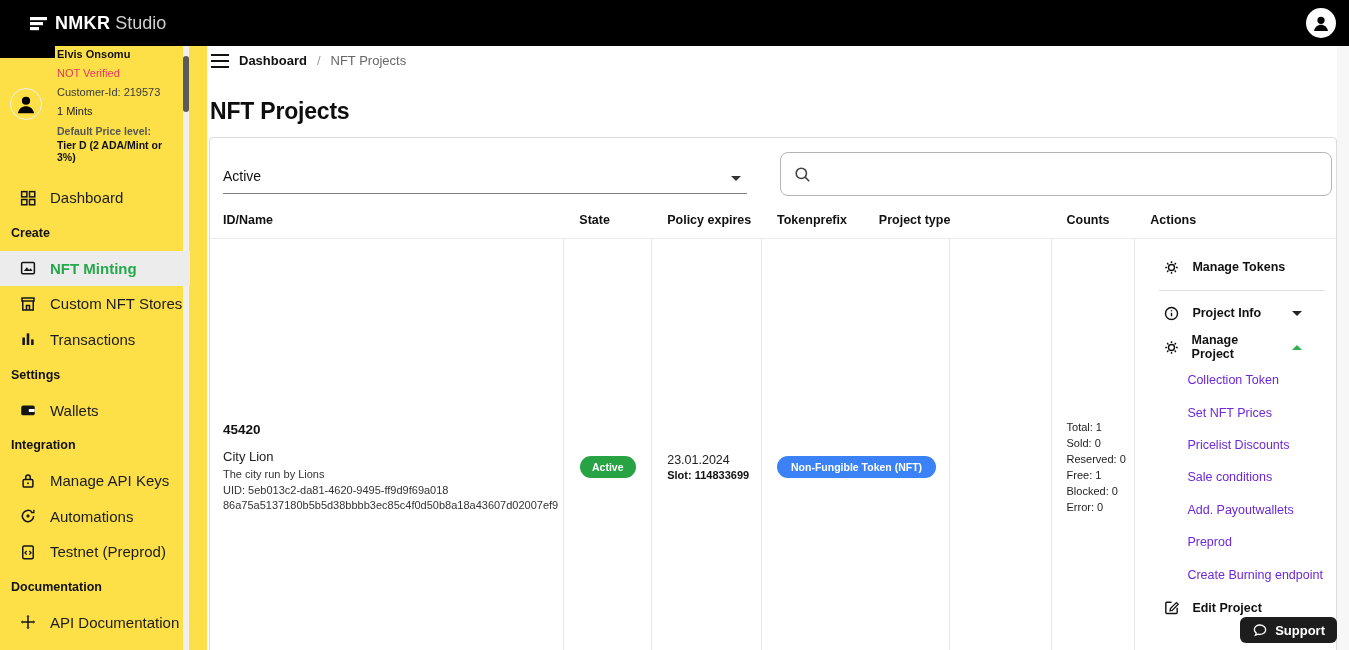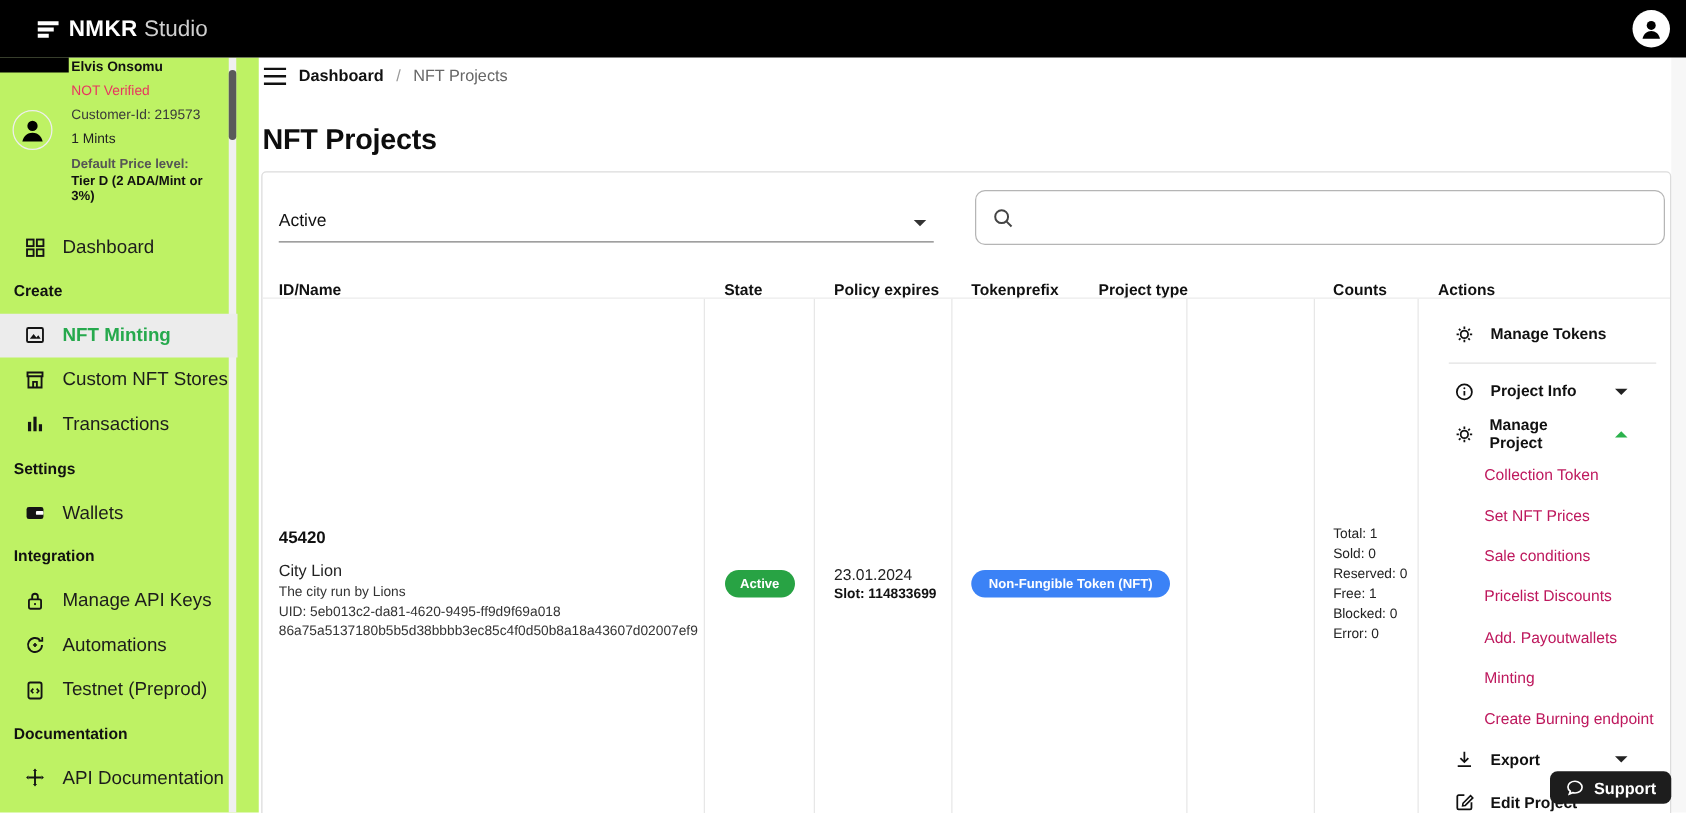--- a/index.html
+++ b/index.html
@@ -11,21 +11,21 @@
   .topbar { position:absolute; left:0; top:0; width:1349px; height:46px; background:#000;
     display:flex; align-items:center; padding-left:30px; z-index:30; }
   .brand { display:flex; align-items:center; gap:8px; }
   .brand-primary { color:#fff; font-weight:800; font-size:18px; letter-spacing:.3px; }
   .brand-secondary { color:#cfcfcf; font-weight:300; font-size:18px;text-align:right; }
   .topbar-avatar { position:absolute; right:13px; top:8px; width:30px; height:30px;
     border-radius:50%; background:#fff; display:flex; align-items:center; justify-content:center; cursor:pointer; }
   .black-notch { position:absolute; left:0; top:46px; width:55px; height:12px; background:#000; z-index:29; }
 
   
-  .sidebar { position:absolute; left:0; top:46px; width:207px; bottom:0; background:#bef264; z-index:20; }
+  .sidebar { position:absolute; left:0; top:46px; width:207px; bottom:0; background:#fde047; z-index:20; }
   .side-scroll-track { position:absolute; left:183px; top:0; bottom:0; width:6px; background:#f0f0f0; }
   .side-scroll-thumb { position:absolute; left:183px; top:10px; width:6px; height:56px; background:#5a5a5a; border-radius:3px; }
   .user-block { position:absolute; left:0; top:0; width:183px; }
   .user-avatar { position:absolute; left:10px; top:42px; width:32px; height:32px; border-radius:50%;
     border:1px solid #eee; display:flex; align-items:center; justify-content:center; }
   .user-lines { position:absolute; left:57px; top:1px; width:126px; }
   .u-name { font-size:11px; font-weight:700; color:#111; margin-top:1px; }
   .u-verify { font-size:11px; color:#e8365f; margin-top:7px; }
   .u-cid { font-size:11px; color:#3a3a3a; margin-top:7px; }
   .u-mints { font-size:11px; color:#222; margin-top:7px; }
@@ -55,21 +55,21 @@
 
   .filter-select { position:absolute; left:13px; top:14px; width:524px; height:42px;
     border-bottom:1px solid #808080; display:flex; align-items:flex-end; padding:0 6px 9px 0; cursor:pointer; }
   .filter-select .val { font-size:14px; color:#111; }
   .caret-down { width:0; height:0; border-left:5px solid transparent; border-right:5px solid transparent;
     border-top:5px solid #333; margin-left:auto; margin-bottom:3px; }
   .searchbox { position:absolute; left:570px; top:14px; width:552px; height:44px;
     border:1px solid #b5b5b5; border-radius:8px; display:flex; align-items:center; padding:0 12px; gap:8px; background:#fff; }
   .searchbox input { border:none; outline:none; flex:1; font-size:14px; font-family:inherit; background:transparent; }
 
-  .thead { position:absolute; left:0; right:0; top:75px; height:37px; display:flex;justify-content:center; }
+  .thead { position:absolute; left:0; right:0; top:63px; height:37px; display:flex;justify-content:center; }
   .th { font-size:12.5px; font-weight:700; color:#111; padding:12px 0 0 15px; }
   .c0{width:355px;} .c1{width:88px;} .c2{width:110px;} .c3{width:188px;}
   .c4{width:102px;} .c5{width:84px;} .c6{width:201px;}
   .th.c0{ padding-left:13px; }
 
   .trow { position:absolute; left:0; right:0; top:100px; height:456px; display:flex; border-top:1px solid #ececec; }
   .td { height:100%; }
   .td.bordered { border-right:1px solid #e7e7e7; }
   .cell-center { display:flex; flex-direction:column; justify-content:center; }
   .cell-hcenter { align-items:center; }
@@ -94,21 +94,21 @@
   .countcell { padding-left:15px; }
   .count-line { font-size:11px; color:#222; line-height:16px; }
 
   
   .actions { padding-top:10px; }
   .a-item { height:36px; display:flex; align-items:center; gap:12px; padding-left:27px;
     font-size:12.5px; font-weight:700; color:#111; cursor:pointer; position:relative; }
   .a-item.h34 { height:34px; }
   .a-divider { height:1px; background:#e2e2e2; margin:5px 11px 5px 24px; }
   .a-sub { height:32.4px; display:flex; align-items:center; padding-left:52px;
-    font-size:12.5px; color:#be185d; cursor:pointer; }
+    font-size:12.5px; color:#6d28d9; cursor:pointer; }
   .a-caret { width:0; height:0; border-left:5px solid transparent; border-right:5px solid transparent;
     border-top:5px solid #222; margin-left:auto; margin-right:34px; }
   .a-caret.up { border-top:none; border-bottom:5px solid #2bb24c; }
   .a-item .aicon { width:18px; display:flex; justify-content:center; }
 
   .support-btn { position:absolute; right:12px; bottom:7px; height:26px; background:#1d1d1d;
     border-radius:6px; display:flex; align-items:center; gap:7px; padding:0 12px; cursor:pointer; z-index:40; }
   .support-btn span { color:#fff; font-size:13px; font-weight:700; }
 </style>
 </head>
@@ -356,36 +356,25 @@
             <svg width="17" height="17" viewBox="0 0 24 24" fill="none" stroke="#111" stroke-width="2">
               <circle cx="12" cy="12" r="4.2"></circle>
               <path d="M12 3.2v2.6M12 18.2v2.6M3.2 12h2.6M18.2 12h2.6M5.8 5.8l1.8 1.8M16.4 16.4l1.8 1.8M18.2 5.8l-1.8 1.8M7.6 16.4l-1.8 1.8"></path>
             </svg>
           </span>
           <span>Manage Project</span>
           <span class="a-caret up"></span>
         </div>
         <div class="a-sub">Collection Token</div>
         <div class="a-sub">Set NFT Prices</div>
+        <div class="a-sub">Pricelist Discounts</div>
         <div class="a-sub">Sale conditions</div>
-        <div class="a-sub">Pricelist Discounts</div>
         <div class="a-sub">Add. Payoutwallets</div>
-        <div class="a-sub">Minting</div>
+        <div class="a-sub">Preprod</div>
         <div class="a-sub">Create Burning endpoint</div>
-        <div class="a-item h34">
-          <span class="aicon">
-            <svg width="17" height="17" viewBox="0 0 24 24" fill="none" stroke="#111" stroke-width="2">
-              <path d="M12 3.5V14"></path>
-                <path d="M7.5 10.5 12 15l4.5-4.5"></path>
-                <path d="M4.5 19.5h15"></path>
-            </svg>
-          </span>
-          <span>Export</span>
-          <span class="a-caret"></span>
-        </div>
         <div class="a-item h34">
           <span class="aicon">
             <svg width="17" height="17" viewBox="0 0 24 24" fill="none" stroke="#111" stroke-width="2">
               <path d="M20 12.5V19a1.5 1.5 0 0 1-1.5 1.5h-13A1.5 1.5 0 0 1 4 19V6a1.5 1.5 0 0 1 1.5-1.5H12"></path>
               <path d="m10.5 13.5 8.5-8.5 0 0L21.5 7.5 13 16l-3 .5z" stroke-width="1.8"></path>
             </svg>
           </span>
           <span>Edit Project</span>
         </div>
       </div>

